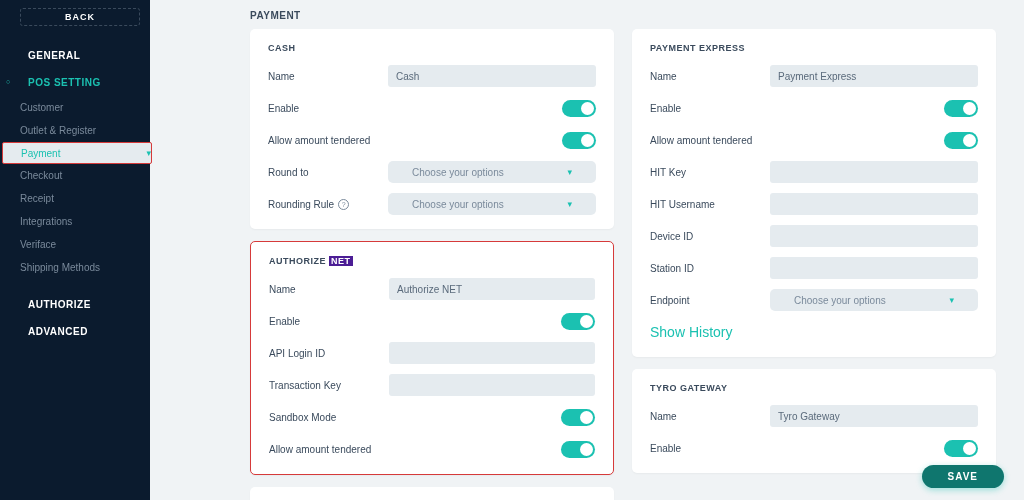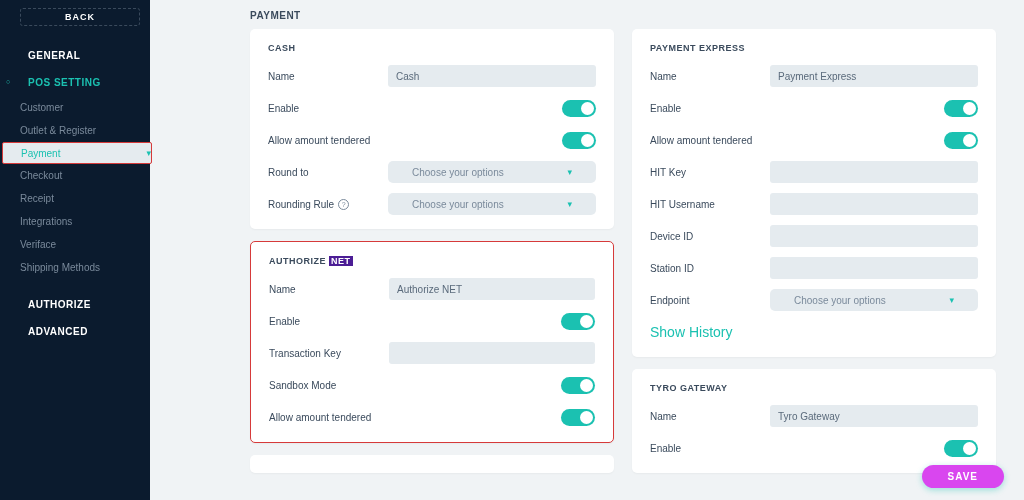--- a/index.html
+++ b/index.html
@@ -24,21 +24,21 @@
   .lbl { width:120px; font-size:10px; color:#3a4a5c; flex-shrink:0; display:flex; align-items:center; gap:4px;}
   .fld { flex:1; }
   .inp { width:100%; height:22px; background:#e5ebef; border:none; border-radius:3px; padding:0 8px; font-size:10px; color:#5a6a7b;}
   .inp.blur { color:#cbd5dc; }
   .sel { width:100%; height:22px; background:#e5ebef; border:none; border-radius:5px; padding:0 24px; font-size:10px; color:#7a8a9b; display:flex; align-items:center; justify-content:space-between; cursor:pointer;}
   .sel::after{content:"▾"; color:#1bc1b1; font-size:9px;}
   .tog { width:34px; height:17px; background:#1bc1b1; border-radius:10px; position:relative; margin-left:auto; cursor:pointer;}
   .tog::after{content:""; position:absolute; right:2px; top:2px; width:13px; height:13px; background:#fff; border-radius:50%;}
   .link { color:#1bc1b1; font-size:14px; cursor:pointer;}
   .qmark{ display:inline-flex; width:11px;height:11px;border:1px solid #7a8a9b;border-radius:50%;align-items:center;justify-content:center;font-size:7px;color:#7a8a9b;}
-  .save-btn { position:fixed; right:20px; bottom:12px; background:#d946ef; color:#fff; border:none; border-radius:14px; padding:6px 26px; font-size:10px; font-weight:700; letter-spacing:1px; cursor:pointer; box-shadow:0 2px 6px rgba(27,193,177,.4);margin-left:20px;}
+  .save-btn { position:fixed; right:20px; bottom:12px; background:#0f766e; color:#fff; border:none; border-radius:14px; padding:6px 26px; font-size:10px; font-weight:700; letter-spacing:1px; cursor:pointer; box-shadow:0 2px 6px rgba(27,193,177,.4);margin-left:20px;}
 </style>
 </head>
 <body>
 
 <div class="sidebar">
   <div class="back-btn">BACK</div>
   <div class="side-h">GENERAL</div>
   <div class="side-h active">POS SETTING</div>
   <div class="side-item">Customer</div>
   <div class="side-item">Outlet &amp; Register</div>
@@ -90,20 +90,24 @@
 
       <div class="card outlined">
         <div class="card-title"><span>AUTHORIZE </span><span class="hl">NET</span></div>
         <div class="row">
             <div class="lbl">Name</div>
             <div class="fld"><input class="inp" value="Authorize NET" style=""></div>
           </div>
         <div class="row">
             <div class="lbl">Enable</div>
             <div class="tog"></div>
+          </div>
+        <div class="row">
+            <div class="lbl">API Login ID</div>
+            <div class="fld"><input class="inp blur" value=" " style=""></div>
           </div>
         <div class="row">
             <div class="lbl">Transaction Key</div>
             <div class="fld"><input class="inp blur" value=" " style=""></div>
           </div>
         <div class="row">
             <div class="lbl">Sandbox Mode</div>
             <div class="tog"></div>
           </div>
         <div class="row">

